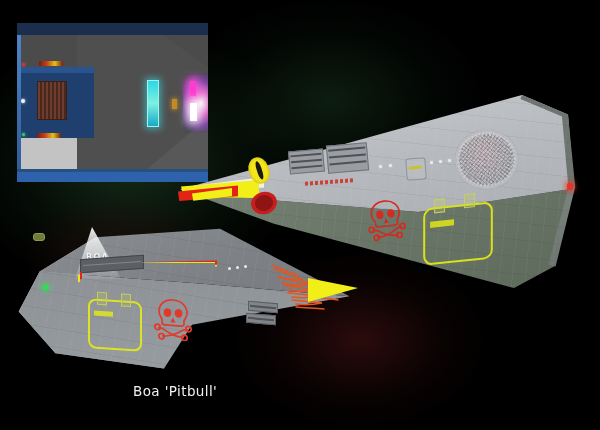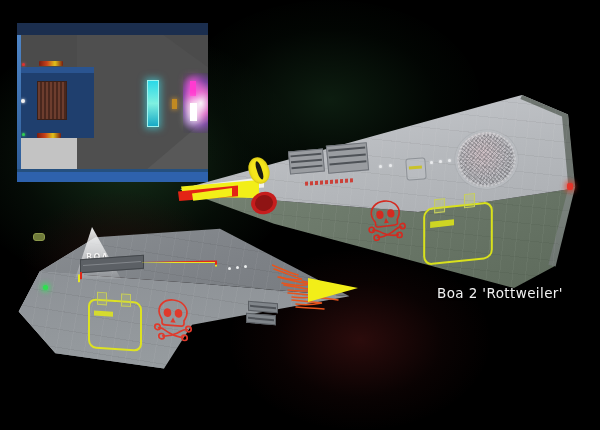--- a/index.html
+++ b/index.html
@@ -531,15 +531,15 @@
 
     <div class="pb-hatch">
       <div class="pb-hatch-lab"></div>
       <div class="pb-hinge" style="left:7px;  top:-9px;"></div>
       <div class="pb-hinge" style="left:31px; top:-9px;"></div>
     </div>
 
     <div class="pb-greendot"></div>
   </div>
 
-  <div class="label" id="label-rottweiler">Boa 2 'Rottweiler'</div>
+  <div class="label" id="label-pitbull">Boa 'Pitbull'</div>
 
 </div>
 
 </body></html>

